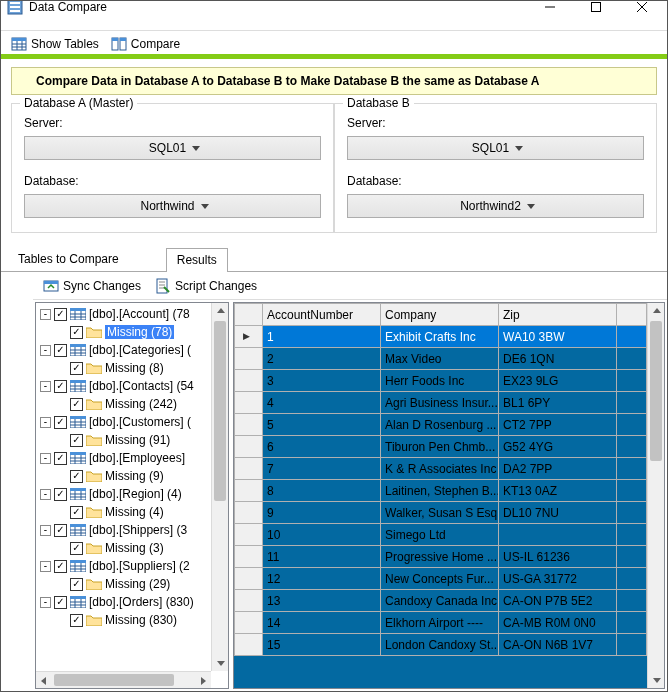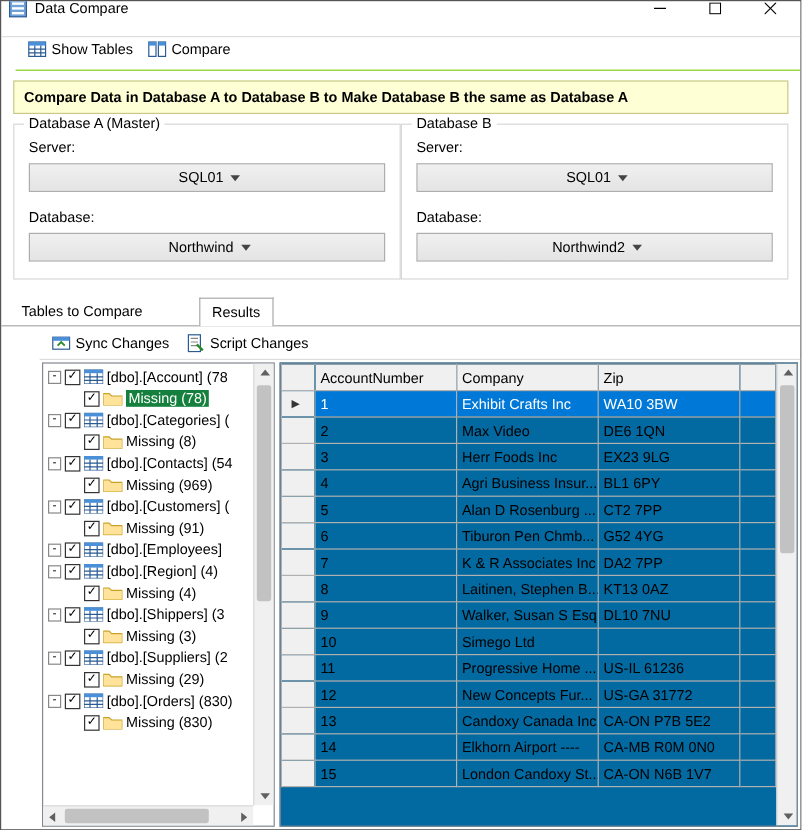--- a/index.html
+++ b/index.html
@@ -7,27 +7,27 @@
 .window { width: 668px; height: 692px; border: 1px solid #555; display: flex; flex-direction: column; background: #fff; overflow: hidden; }
 
 
 .titlebar { height: 30px; display: flex; align-items: center; padding: 0 2px 17px 6px; border-bottom: 1px solid #ddd; }
 .titlebar .app-icon { width: 16px; height: 16px; margin-right: 6px; }
 .titlebar .title { flex: 1; font-size: 12px; }
 .titlebar .win-btn { width: 46px; height: 29px; display: flex; align-items: center; justify-content: center; font-family: sans-serif; font-size: 10px; line-height: 1; }
 .titlebar .win-btn.close { font-size: 14px; }
 
 
-.toolbar { height: 28px; display: flex; align-items: flex-start; padding: 0 6px; gap: 4px; border-bottom: 1px solid #84cc16; margin-left: 12px; }
+.toolbar { height: 28px; display: flex; align-items: flex-end; padding: 0 6px; gap: 4px; border-bottom: 5px solid #84cc16; }
 .tool-btn { display: flex; align-items: center; gap: 4px; padding: 2px 4px; }
 .tbl-icon { width: 16px; height: 16px; }
 
 
 .content-pad { padding: 8px 10px 4px 10px; }
-.banner { background: #ffffd6; border: 1px solid #c8c88a; padding: 6px 8px; font-weight: bold; font-size: 12px; }
+.banner { background: #ffffd6; border: 1px solid #c8c88a; padding: 6px 24px; font-weight: bold; font-size: 12px; }
 
 
 .panels { display: flex; gap: 0; padding: 4px 10px 14px 10px; }
 .panel { flex: 1; border: 1px solid #d8d8d8; padding: 10px 12px 14px 12px; position: relative; }
 .panel-legend { position: absolute; top: -8px; left: 8px; background: #fff; padding: 0 4px; font-size: 12px; }
 .field-lbl { margin: 2px 0 6px 0; }
 .row-gap { height: 12px; }
 .dropdown { width: 100%; height: 24px; border: 1px solid #adadad; background: linear-gradient(#f0f0f0,#e4e4e4); display: flex; align-items: center; padding: 0 4px 0 8px; justify-content: center; }
 .dropdown::after { content: ""; border-left: 4px solid transparent; border-right: 4px solid transparent; border-top: 5px solid #444; margin-left: 6px; }
 
@@ -56,21 +56,21 @@
 .tree-scroll .h-scroll .thumb { position: absolute; top: 2px; bottom: 2px; left: 18px; width: 120px; background: #c2c2c2; border-radius: 2px; }
 .tree-inner { padding: 2px 2px; position: absolute; top:0; left:0; right:17px; bottom:17px; overflow:hidden; }
 .tree-row { display: flex; align-items: center; height: 18px; white-space: nowrap; }
 .tw { width: 11px; height: 11px; border: 1px solid #888; margin-right: 2px; display: flex; align-items: center; justify-content: center; font-size: 10px; line-height: 1; background: #fff; }
 .chk { width: 13px; height: 13px; border: 1px solid #333; margin: 0 3px 0 1px; display: inline-flex; align-items: center; justify-content: center; background: #fff; }
 .chk::after { content: "✓"; font-size: 10px; color: #000; line-height: 1; }
 .node-icon { width: 16px; height: 12px; margin-right: 3px; }
 .indent1 { margin-left: 2px; }
 .indent2 { margin-left: 18px; }
 .tree-text { flex: 0 0 auto; overflow: hidden; }
-.selected { background: #15803d; color: #fff; padding: 0 2px; }
+.selected { background: #3b82f6; color: #fff; padding: 0 2px; }
 
 
 .grid-col { flex: 1; border: 1px solid #828790; margin: 2px 2px 2px 4px; position: relative; background: #0369a1; overflow: hidden; }
 .grid-vsb { position: absolute; right:0; top:0; bottom:0; width:17px; background:#f0f0f0; border-left:1px solid #dadada; }
 .grid-vsb::before, .grid-vsb::after { content:""; position:absolute; left:5px; width:0; height:0; border-left:4px solid transparent; border-right:4px solid transparent; }
 .grid-vsb::before { top:5px; border-bottom:5px solid #606060; }
 .grid-vsb::after { bottom:5px; border-top:5px solid #606060; }
 .grid-vsb .thumb { position:absolute; left:2px; right:2px; top:18px; height:140px; background:#c2c2c2; border-radius:2px; }
 
 .grid-table { position:absolute; inset:0 17px 0 0; overflow:hidden; }
@@ -257,21 +257,21 @@
                   <line x1="11" y1="3" x2="11" y2="12" stroke="#2a5b93"></line>
                 </svg>
                 <span class="tree-text">[dbo].[Contacts] (54</span>
               </div>
               <div class="tree-row indent2">
                 <span style="width:13px;display:inline-block"></span>
                 <span class="chk"></span>
                 <svg class="node-icon" viewBox="0 0 16 12">
                   <path d="M0 2 L5 2 L7 4 L16 4 L16 12 L0 12 Z" fill="#ffe39b" stroke="#c9a227"></path>
                 </svg>
-                <span class="tree-text">Missing (969)</span>
+                <span class="tree-text">Missing (242)</span>
               </div>
               <div class="tree-row indent1">
                 <span class="tw">-</span>
                 <span class="chk"></span>
                 <svg class="node-icon" viewBox="0 0 16 12">
                   <rect x="0" y="0" width="16" height="12" fill="#fff" stroke="#2a5b93"></rect>
                   <rect x="0" y="0" width="16" height="3" fill="#4a90d9"></rect>
                   <line x1="0" y1="6" x2="16" y2="6" stroke="#2a5b93"></line>
                   <line x1="0" y1="9" x2="16" y2="9" stroke="#2a5b93"></line>
                   <line x1="5" y1="3" x2="5" y2="12" stroke="#2a5b93"></line>
@@ -292,20 +292,28 @@
                 <span class="chk"></span>
                 <svg class="node-icon" viewBox="0 0 16 12">
                   <rect x="0" y="0" width="16" height="12" fill="#fff" stroke="#2a5b93"></rect>
                   <rect x="0" y="0" width="16" height="3" fill="#4a90d9"></rect>
                   <line x1="0" y1="6" x2="16" y2="6" stroke="#2a5b93"></line>
                   <line x1="0" y1="9" x2="16" y2="9" stroke="#2a5b93"></line>
                   <line x1="5" y1="3" x2="5" y2="12" stroke="#2a5b93"></line>
                   <line x1="11" y1="3" x2="11" y2="12" stroke="#2a5b93"></line>
                 </svg>
                 <span class="tree-text">[dbo].[Employees] </span>
+              </div>
+              <div class="tree-row indent2">
+                <span style="width:13px;display:inline-block"></span>
+                <span class="chk"></span>
+                <svg class="node-icon" viewBox="0 0 16 12">
+                  <path d="M0 2 L5 2 L7 4 L16 4 L16 12 L0 12 Z" fill="#ffe39b" stroke="#c9a227"></path>
+                </svg>
+                <span class="tree-text">Missing (9)</span>
               </div>
               <div class="tree-row indent1">
                 <span class="tw">-</span>
                 <span class="chk"></span>
                 <svg class="node-icon" viewBox="0 0 16 12">
                   <rect x="0" y="0" width="16" height="12" fill="#fff" stroke="#2a5b93"></rect>
                   <rect x="0" y="0" width="16" height="3" fill="#4a90d9"></rect>
                   <line x1="0" y1="6" x2="16" y2="6" stroke="#2a5b93"></line>
                   <line x1="0" y1="9" x2="16" y2="9" stroke="#2a5b93"></line>
                   <line x1="5" y1="3" x2="5" y2="12" stroke="#2a5b93"></line>

